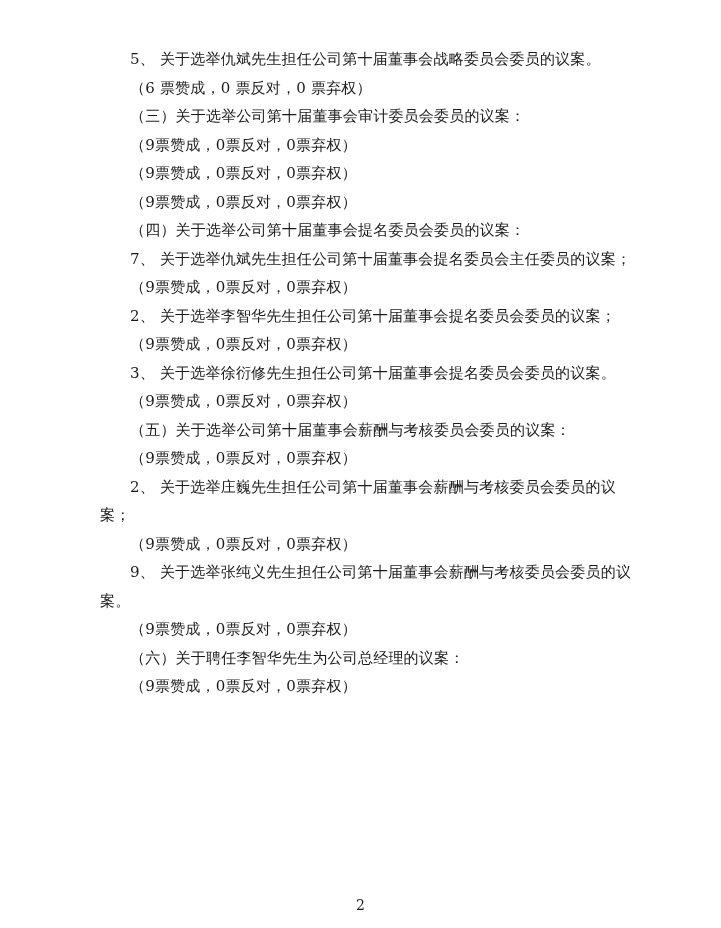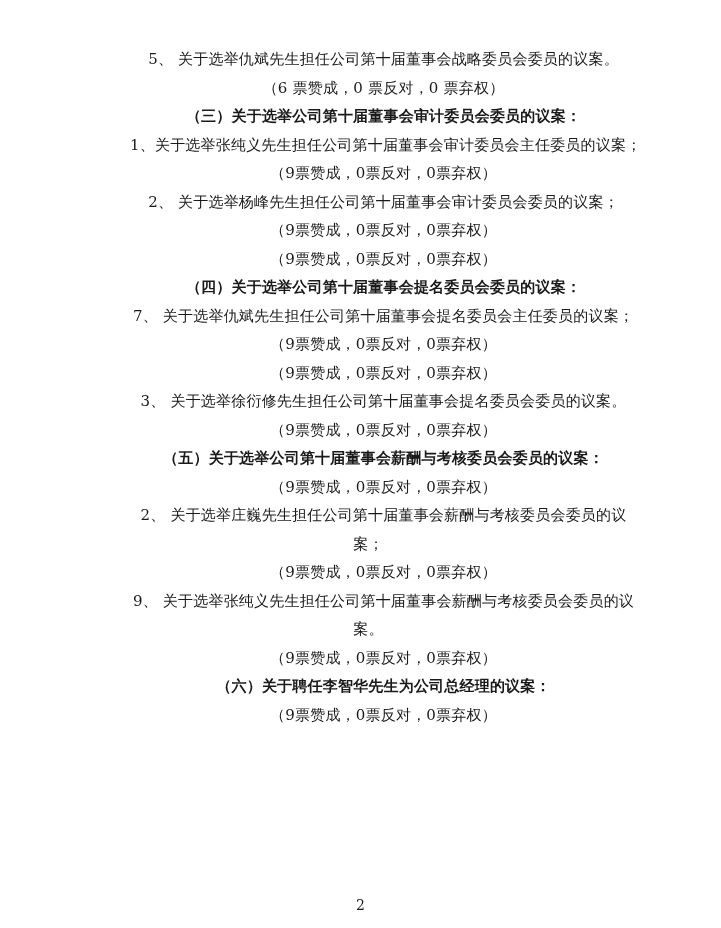--- a/index.html
+++ b/index.html
@@ -20,55 +20,53 @@
     position: absolute;
     left: 100px;
     top: 45px;
     width: 537px;
   }
   .line {
     font-size: 15px;
     line-height: 28.5px;
     white-space: nowrap;
     letter-spacing: 0.2px;
-    text-align: center;
   }
   .line.indent {
     padding-left: 30px;
   }
   .line.bold {
-    font-weight: 700;
+    font-weight: 400;
   }
   .page-number {
     position: absolute;
     top: 897px;
     left: 0;
     width: 100%;
     text-align: center;
     font-size: 14px;
     line-height: 16px;
     color: #1a1a1a;
   }
 </style>
 </head>
 <body>
 
 <div class="page">
   <div class="content">
       <div class="line indent">5、 关于选举仇斌先生担任公司第十届董事会战略委员会委员的议案。</div>
       <div class="line indent">（6 票赞成，0 票反对，0 票弃权）</div>
       <div class="line bold indent">（三）关于选举公司第十届董事会审计委员会委员的议案：</div>
-      <div class="line indent">1、关于选举张纯义先生担任公司第十届董事会审计委员会主任委员的议案；</div>
       <div class="line indent">（9票赞成，0票反对，0票弃权）</div>
-      <div class="line indent">2、 关于选举杨峰先生担任公司第十届董事会审计委员会委员的议案；</div>
       <div class="line indent">（9票赞成，0票反对，0票弃权）</div>
       <div class="line indent">（9票赞成，0票反对，0票弃权）</div>
       <div class="line bold indent">（四）关于选举公司第十届董事会提名委员会委员的议案：</div>
       <div class="line indent">7、 关于选举仇斌先生担任公司第十届董事会提名委员会主任委员的议案；</div>
       <div class="line indent">（9票赞成，0票反对，0票弃权）</div>
+      <div class="line indent">2、 关于选举李智华先生担任公司第十届董事会提名委员会委员的议案；</div>
       <div class="line indent">（9票赞成，0票反对，0票弃权）</div>
       <div class="line indent">3、 关于选举徐衍修先生担任公司第十届董事会提名委员会委员的议案。</div>
       <div class="line indent">（9票赞成，0票反对，0票弃权）</div>
       <div class="line bold indent">（五）关于选举公司第十届董事会薪酬与考核委员会委员的议案：</div>
       <div class="line indent">（9票赞成，0票反对，0票弃权）</div>
       <div class="line indent">2、 关于选举庄巍先生担任公司第十届董事会薪酬与考核委员会委员的议</div>
       <div class="line">案；</div>
       <div class="line indent">（9票赞成，0票反对，0票弃权）</div>
       <div class="line indent">9、 关于选举张纯义先生担任公司第十届董事会薪酬与考核委员会委员的议</div>
       <div class="line">案。</div>

